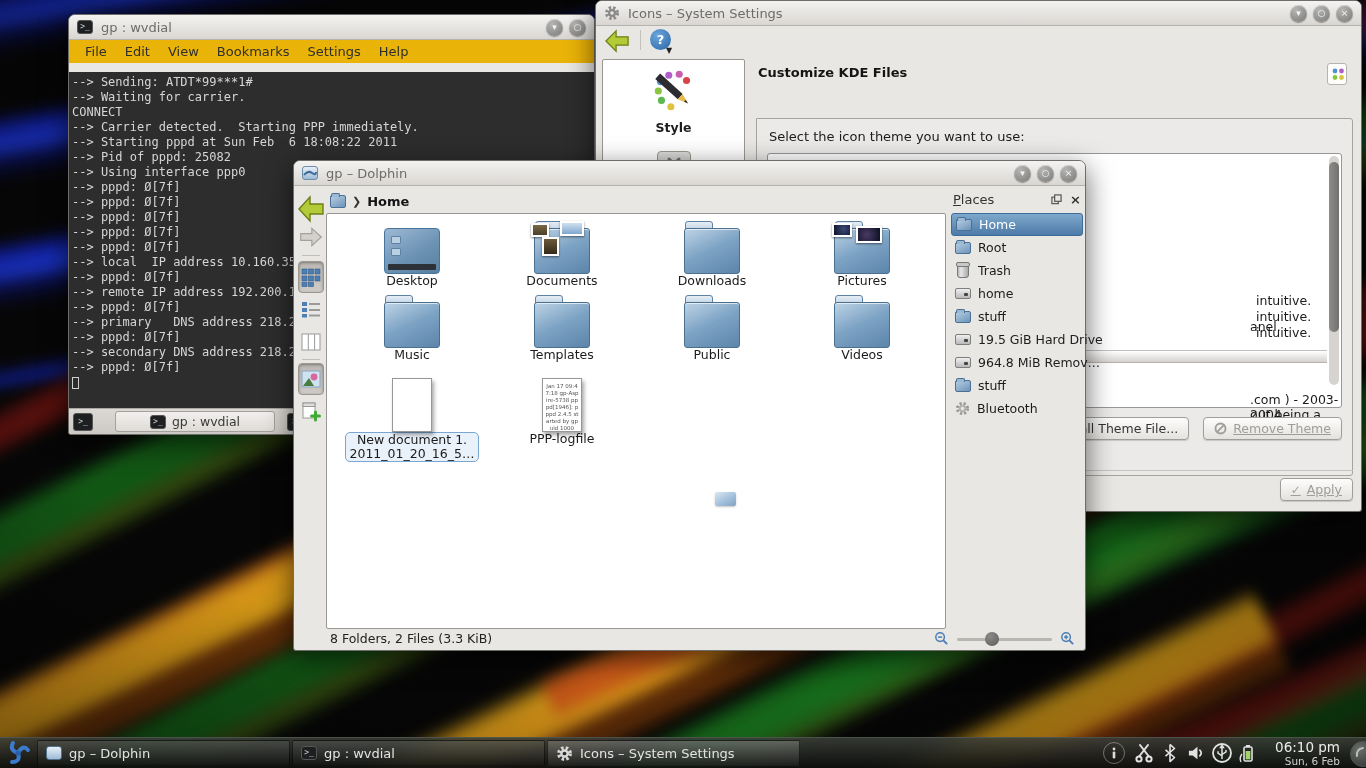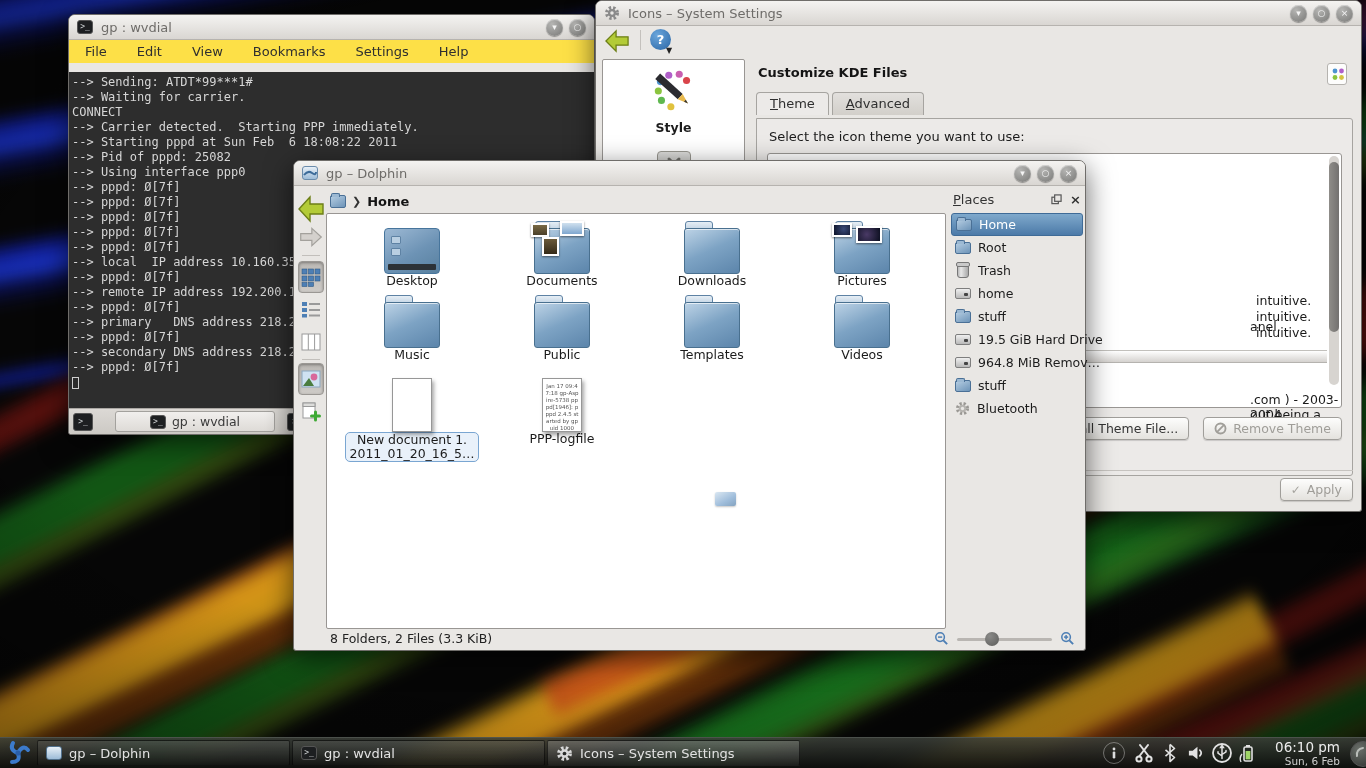--- a/index.html
+++ b/index.html
@@ -24,34 +24,34 @@
     background:linear-gradient(#f4f3f1,#d9d6d2); border-bottom:1px solid #b6b3af; border-radius:6px 6px 0 0;
     color:#6e6c69; font-size:13px; }
   .winbtns { margin-left:auto; display:flex; gap:6px; }
   .winbtn { width:17px; height:17px; border-radius:50%; background:radial-gradient(circle at 35% 30%, #b5b5b3, #787876);
     color:#f4f4f4; font-size:9px; line-height:16px; text-align:center;
     box-shadow:inset 0 1px 1px rgba(255,255,255,.55), 0 1px 1px rgba(0,0,0,.35); cursor:default; }
   .term-glyph { display:inline-block; width:16px; height:14px; background:#1d1f21; border:1px solid #555; border-radius:3px;
     color:#cfd2d4; font-size:8px; line-height:12px; text-align:center; font-family:"DejaVu Sans Mono",monospace; }
 
   
-  .menubar { display:flex; gap:14px; background:#fde047; padding:3px 8px; font-size:13px; color:#2f2f2f;text-align:right; }
+  .menubar { display:flex; gap:2px; background:#eab308; padding:3px 8px; font-size:13px; color:#2f2f2f;text-align:right; }
   .menubar span { padding:1px 8px; }
   .termbody { position:absolute; left:0; right:0; top:57px; bottom:26px; background:#2d2d2d; padding:3px 2px 0 3px;
     font-family:"DejaVu Sans Mono","Liberation Mono",monospace; font-size:12px; line-height:15px; color:#d6d6d6; white-space:pre; overflow:hidden; }
   .cursorbox { display:inline-block; width:7px; height:12px; border:1px solid #cfcfcf; vertical-align:middle; }
   .termtabs { position:absolute; left:0; right:0; bottom:0; height:26px; background:linear-gradient(#dcd9d5,#ccc9c4);
     border-top:1px solid #aaa7a3; border-radius:0 0 3px 3px; display:flex; align-items:center; padding:0 4px; gap:6px; }
   .termtab { display:flex; align-items:center; gap:6px; justify-content:center; width:160px; height:21px;
     background:linear-gradient(#f1efed,#dedbd7); border:1px solid #a3a19d; border-radius:3px; font-size:12.5px; color:#3a3a3a; }
 
   
   .obtn { display:inline-flex; align-items:center; gap:6px; padding:3px 10px; font-size:12.5px; color:#333;
     background:linear-gradient(#fdfdfc,#e4e2de); border:1px solid #a09e9a; border-radius:4px; box-shadow:0 1px 1px rgba(0,0,0,.15); }
-  .obtn.disabled { color:#9f9d98; }
+  .obtn.disabled { color:#9f9d98;text-decoration:underline; }
   .tab { display:inline-block; padding:3px 13px 4px; font-size:13px; color:#2f2f2f; background:linear-gradient(#e2e0dd,#d2cfca);
     border:1px solid #a6a4a0; border-bottom:none; border-radius:4px 4px 0 0; margin-right:3px; }
   .tab.active { background:#eceae8; }
   .accel::first-letter { text-decoration:underline; }
   .sunken { background:#fff; border:1px solid #999693; border-radius:2px; }
 
   
   .fitem { text-align:center; }
   .ficon { position:relative; width:56px; height:46px; margin:4px auto 0; }
   .fold { position:absolute; inset:0; }
@@ -197,23 +197,20 @@
       </div>
       <div style="margin:16px auto 0; width:34px; height:30px; border-radius:4px; background:linear-gradient(#dcdcda,#b9b9b6); border:1px solid #98968f; position:relative;">
         <svg width="24" height="20" viewBox="0 0 24 20" style="position:absolute;left:4px;top:4px;">
             <path d="M3 17 L17 3 M7 3 L21 17" stroke="#6e6e6a" stroke-width="3" stroke-linecap="round"></path>
           </svg>
       </div>
     </div>
 
     <div style="position:absolute; left:158px; top:58px; right:8px; bottom:8px;">
       <div style="font-size:13px; font-weight:bold; color:#141414; margin:6px 0 12px 4px;">Customize KDE Files</div>
-      <div style="margin-left:2px;">
-        <span class="tab active accel">Theme</span><span class="tab accel">Advanced</span>
-      </div>
       <div style="border:1px solid #a6a4a0; border-radius:0 3px 3px 3px; position:absolute; left:2px; top:59px; right:0; height:358px; background:#eceae8; padding:8px 10px;">
         <div style="font-size:13px; color:#1c1c1c; margin:2px 0 8px 2px;">Select the icon theme you want to use:</div>
 
         <div class="sunken" style="position:absolute; left:10px; top:34px; right:10px; height:255px; border-radius:3px;">
           <div style="position:absolute; left:482px; top:122px; font-size:12.5px; color:#1a1a1a;margin-top:43px;">anel.</div>
           <div style="position:absolute; left:488px; top:139px; font-size:12.5px; color:#1a1a1a;">intuitive.</div>
           <div style="position:absolute; left:488px; top:155px; font-size:12.5px; color:#1a1a1a;">intuitive.</div>
           <div style="position:absolute; left:488px; top:171px; font-size:12.5px; color:#1a1a1a;">intuitive.</div>
           <div style="position:absolute; left:1px; right:14px; top:196px; height:13px; background:linear-gradient(#ffffff,#d5d2cf); border-top:1px solid #c2c0bc; border-bottom:1px solid #b5b3af;"></div>
           <div style="position:absolute; left:482px; top:238px; font-size:12.5px; color:#1a1a1a;">.com ) - 2003-2004</div>
@@ -388,28 +385,28 @@
           <div class="ficon">
               <div class="fold"></div>
             </div>
           <div class="flabel">Music</div>
         </div>
 
         <div class="fitem">
           <div class="ficon">
               <div class="fold"></div>
             </div>
+          <div class="flabel">Templates</div>
+        </div>
+
+        <div class="fitem">
+          <div class="ficon">
+              <div class="fold"></div>
+            </div>
           <div class="flabel">Public</div>
-        </div>
-
-        <div class="fitem">
-          <div class="ficon">
-              <div class="fold"></div>
-            </div>
-          <div class="flabel">Templates</div>
         </div>
 
         <div class="fitem">
           <div class="ficon">
               <div class="fold"></div>
             </div>
           <div class="flabel">Videos</div>
         </div>
 
         <div class="fitem" style="margin-top:6px;">

